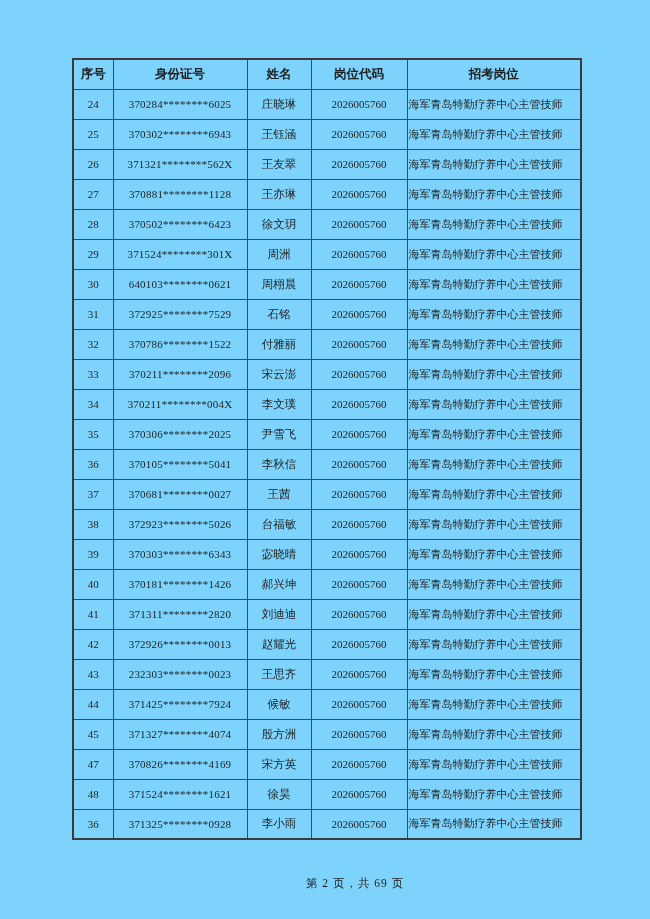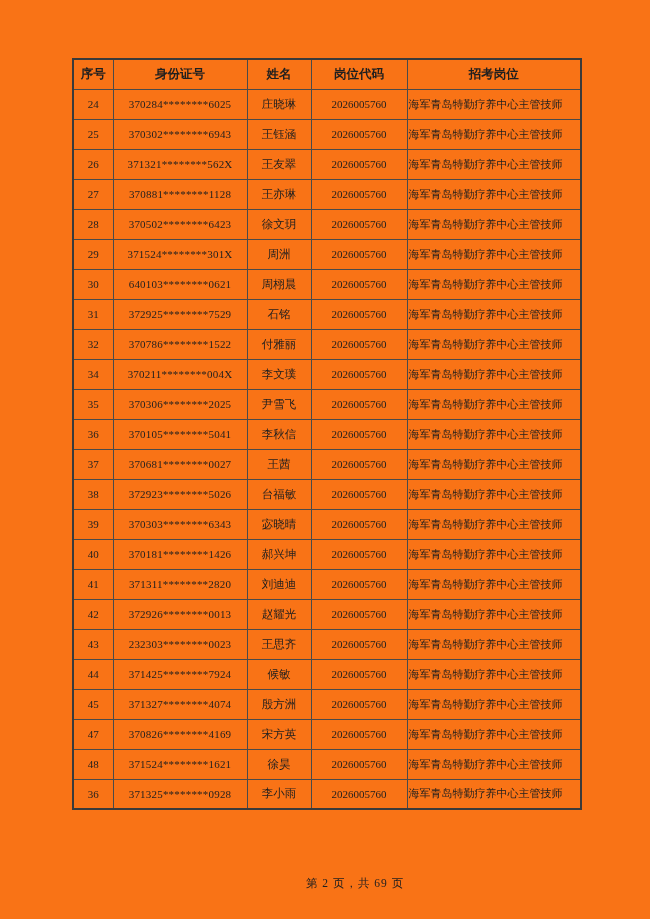--- a/index.html
+++ b/index.html
@@ -4,21 +4,21 @@
 <style>
   * { margin: 0; padding: 0; box-sizing: border-box; }
   html, body { background: #ffffff; }
   body {
     width: 650px; height: 919px;
     font-family: "Liberation Serif", "DejaVu Serif", serif;
     color: #1f1f1f;
     position: relative;
     overflow: hidden;
   }
-  .page { position: relative; width: 650px; height: 919px; background: #f97316; }
+  .page { position: relative; width: 650px; height: 919px; background: #7dd3fc; }
 
   table.roster {
     position: absolute;
     left: 72px; top: 58px;
     width: 508px;
     border-collapse: collapse;
     table-layout: fixed;
     border: 2px solid #3a3a3a;
   }
   col.c-serial  { width: 40px; }
@@ -143,20 +143,27 @@
           <td class="pos-cell">海军青岛特勤疗养中心主管技师</td>
         </tr>
         <tr>
           <td class="serial-cell">32</td>
           <td class="id-cell">370786********1522</td>
           <td class="name-cell">付雅丽</td>
           <td class="code-cell">2026005760</td>
           <td class="pos-cell">海军青岛特勤疗养中心主管技师</td>
         </tr>
         <tr>
+          <td class="serial-cell">33</td>
+          <td class="id-cell">370211********2096</td>
+          <td class="name-cell">宋云澎</td>
+          <td class="code-cell">2026005760</td>
+          <td class="pos-cell">海军青岛特勤疗养中心主管技师</td>
+        </tr>
+        <tr>
           <td class="serial-cell">34</td>
           <td class="id-cell">370211********004X</td>
           <td class="name-cell">李文璞</td>
           <td class="code-cell">2026005760</td>
           <td class="pos-cell">海军青岛特勤疗养中心主管技师</td>
         </tr>
         <tr>
           <td class="serial-cell">35</td>
           <td class="id-cell">370306********2025</td>
           <td class="name-cell">尹雪飞</td>

